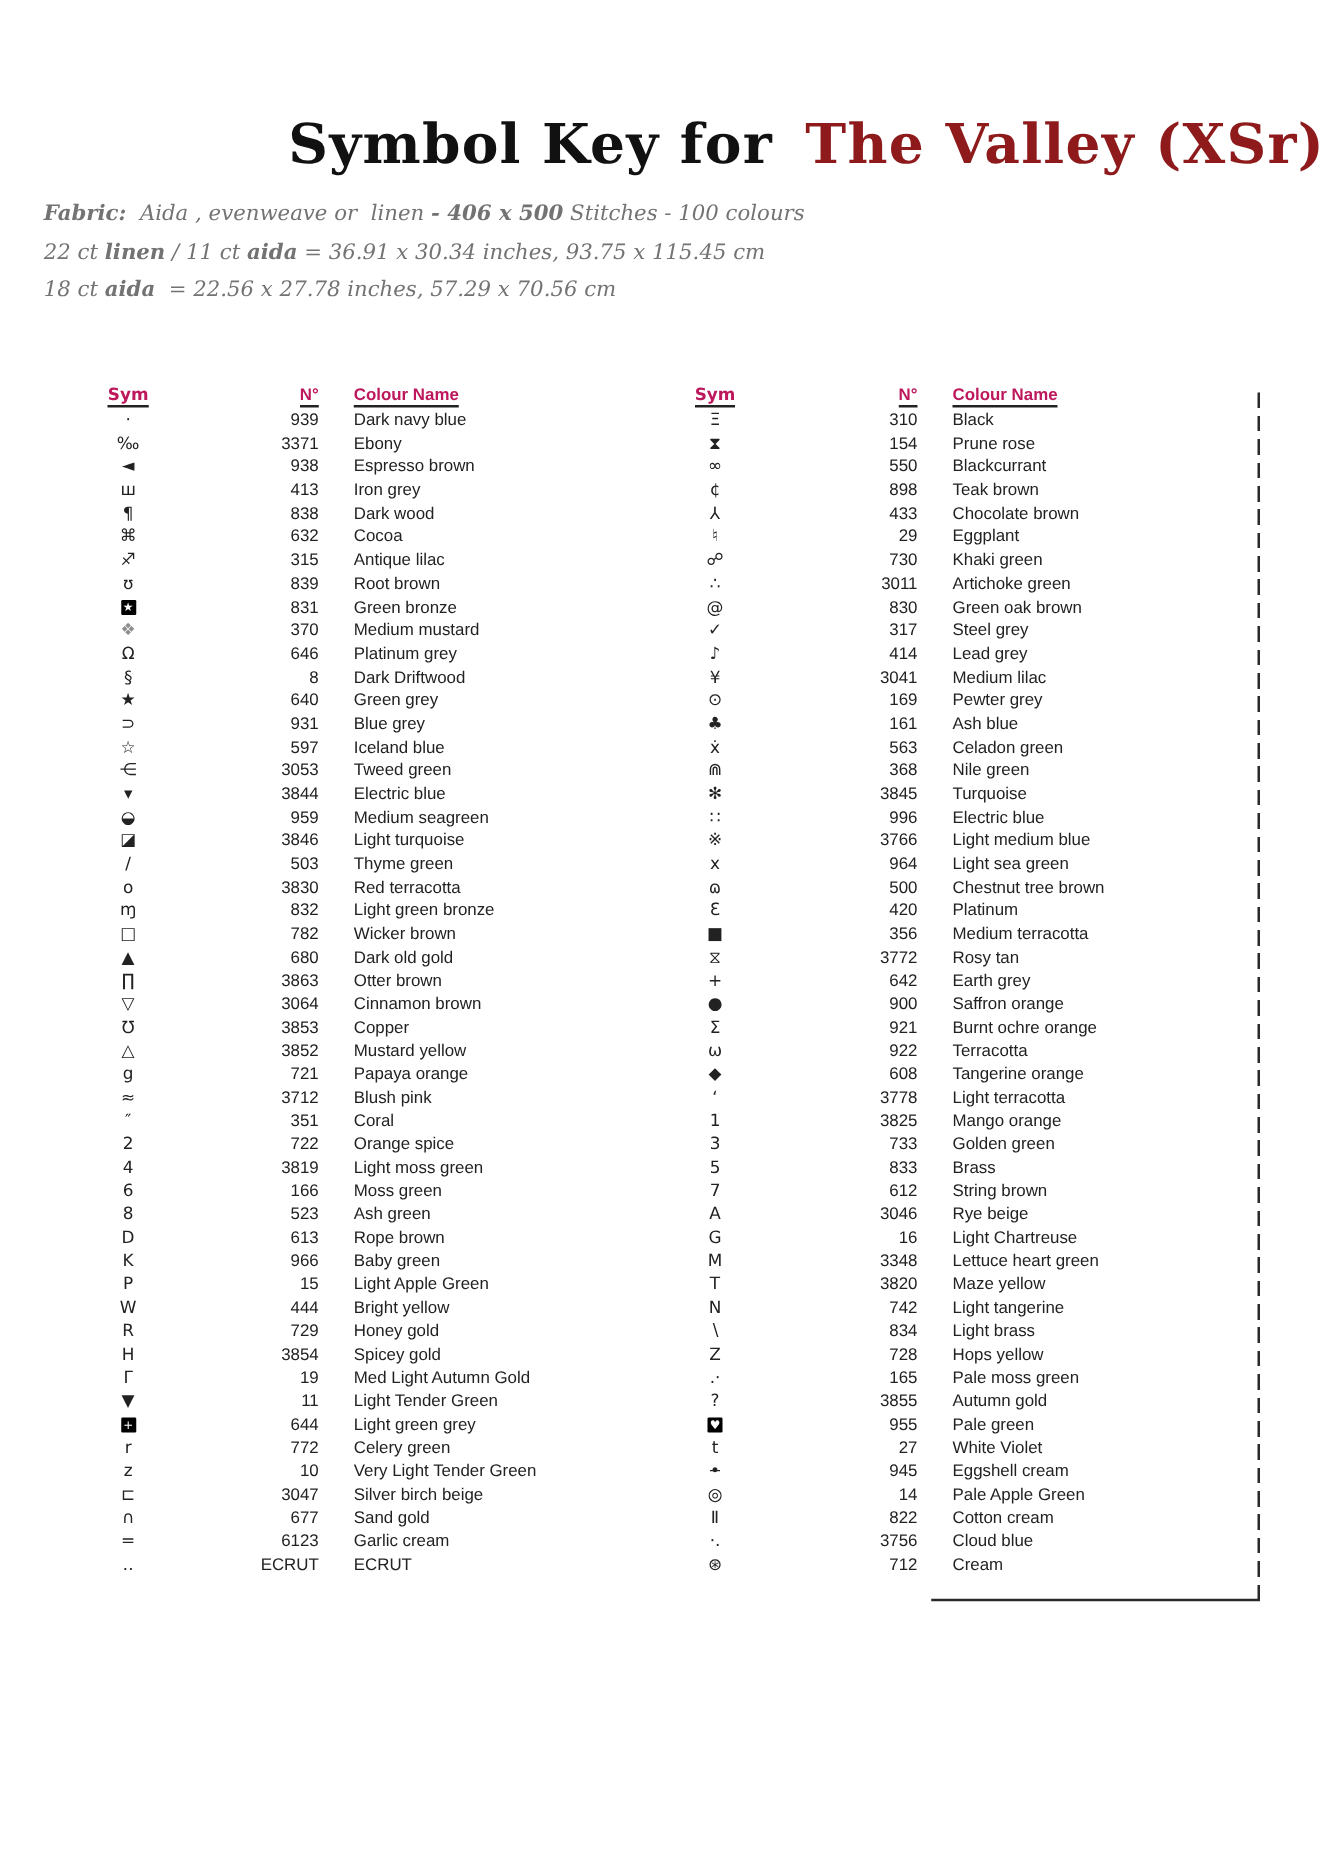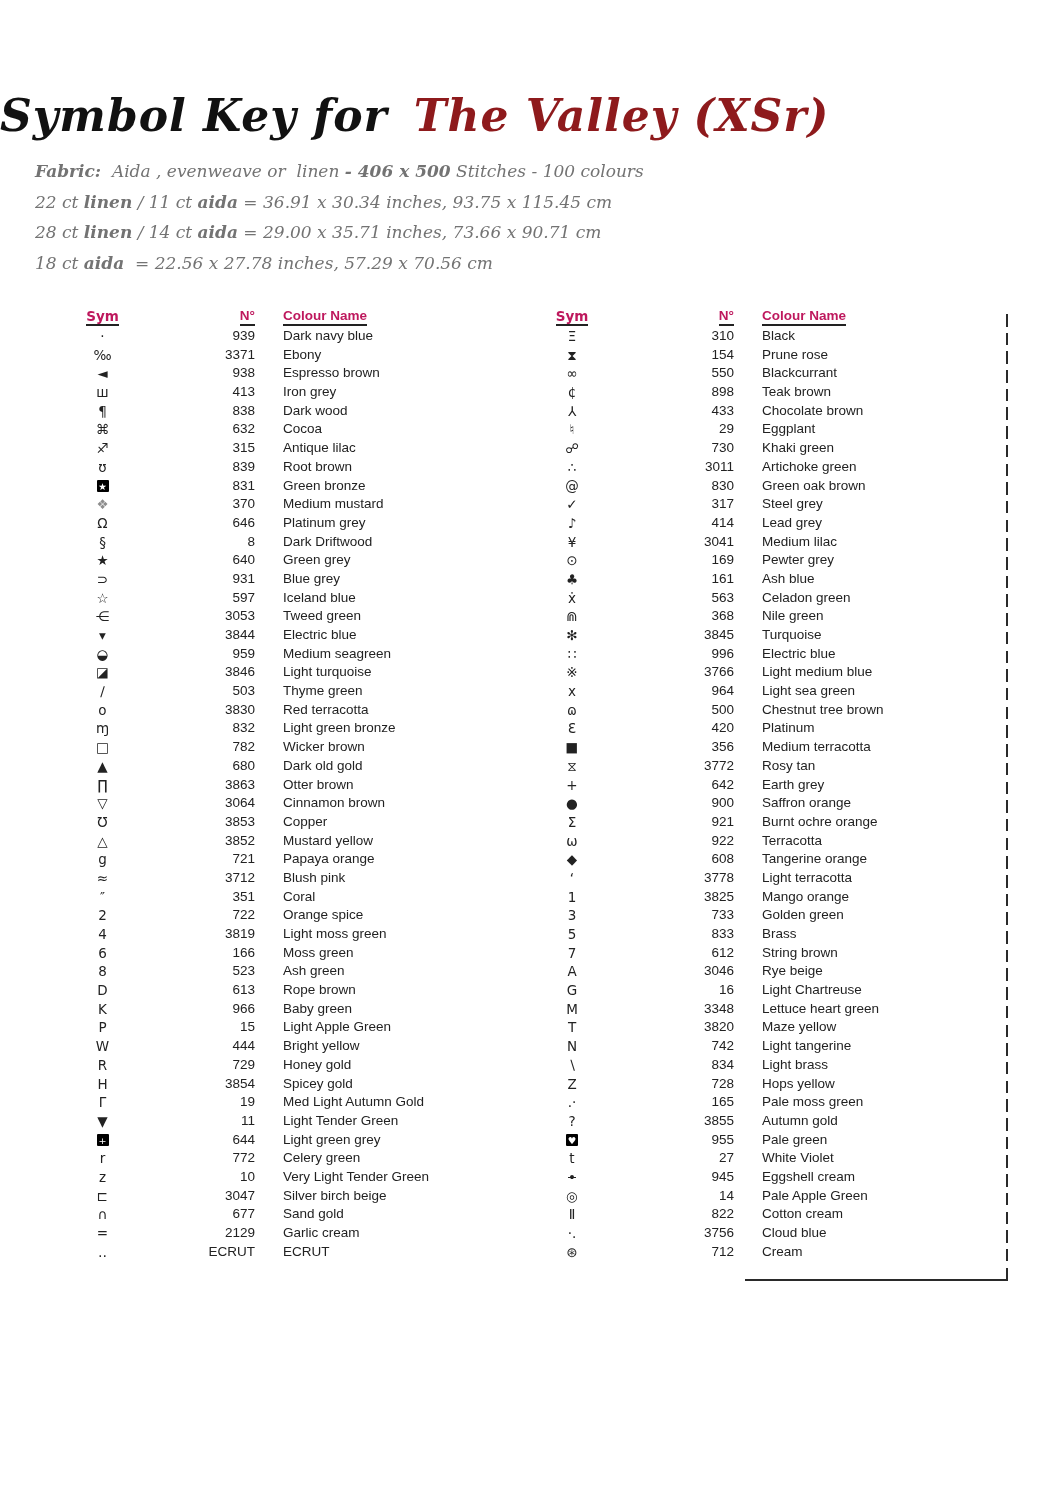--- a/index.html
+++ b/index.html
@@ -1,21 +1,21 @@
 <!DOCTYPE html>
 <html><head>
 <meta charset="utf-8">
 <style>
   html,body{margin:0;padding:0;background:#fff;}
   #canvas{position:relative;width:1060px;height:1500px;background:#ffffff;overflow:hidden;
           font-family:"Liberation Sans",sans-serif;color:#1c1c1c;}
 
   
-  #title{position:absolute;top:90px;left:0;width:1060px;text-align:left;
-         font-family:"DejaVu Serif",serif;font-style:italic;font-weight:bold;
+  #title{position:absolute;top:90px;left:0;width:1060px;text-align:right;
+         font-family:"DejaVu Serif",serif;font-weight:bold;
          font-size:44px;letter-spacing:1px;white-space:nowrap;}
   #title .t-prefix{color:#111;margin-right:26px;}
 
   
   #fabric{position:absolute;top:156px;left:35px;width:990px;
           font-family:"DejaVu Serif",serif;font-style:italic;font-size:17px;
           color:#737373;}
   .fline{height:30.7px;line-height:30.7px;white-space:pre-wrap;}
   .fline .b{font-weight:bold;}
 
@@ -47,21 +47,20 @@
 
 <div id="canvas">
 
   <div id="title">
     <span class="t-prefix">Symbol Key for</span><span class="t-name" style="color: rgb(142, 26, 28);">The Valley (XSr)</span>
   </div>
 
   <div id="fabric">
       <div class="fline"><span class="b">Fabric:</span><span>  Aida , evenweave or  linen </span><span class="b">- 406 x 500</span><span> Stitches - 100 colours</span></div>
       <div class="fline"><span>22 ct </span><span class="b">linen</span><span> / 11 ct </span><span class="b">aida</span><span> = 36.91 x 30.34 inches, 93.75 x 115.45 cm</span></div>
-      <div class="fline"><span>28 ct </span><span class="b">linen</span><span> / 14 ct </span><span class="b">aida</span><span> = 29.00 x 35.71 inches, 73.66 x 90.71 cm</span></div>
       <div class="fline"><span>18 ct </span><span class="b">aida</span><span>  = 22.56 x 27.78 inches, 57.29 x 70.56 cm</span></div>
     </div>
 
   <div id="t-left" class="stable">
     <div class="trow thead">
       <span class="c-sym"><span class="hu">Sym</span></span>
       <span class="c-num"><span class="hu">N°</span></span>
       <span class="c-name"><span class="hu">Colour Name</span></span>
     </div>
     <div>
@@ -300,21 +299,21 @@
           <span class="c-num">3047</span>
           <span class="c-name">Silver birch beige</span>
         </div>
         <div class="trow">
           <span class="c-sym"><span class="glyph">∩</span></span>
           <span class="c-num">677</span>
           <span class="c-name">Sand gold</span>
         </div>
         <div class="trow">
           <span class="c-sym"><span class="glyph">=</span></span>
-          <span class="c-num">2129</span>
+          <span class="c-num">6123</span>
           <span class="c-name">Garlic cream</span>
         </div>
         <div class="trow">
           <span class="c-sym"><span class="glyph">‥</span></span>
           <span class="c-num">ECRUT</span>
           <span class="c-name">ECRUT</span>
         </div>
       </div>
   </div>
 

